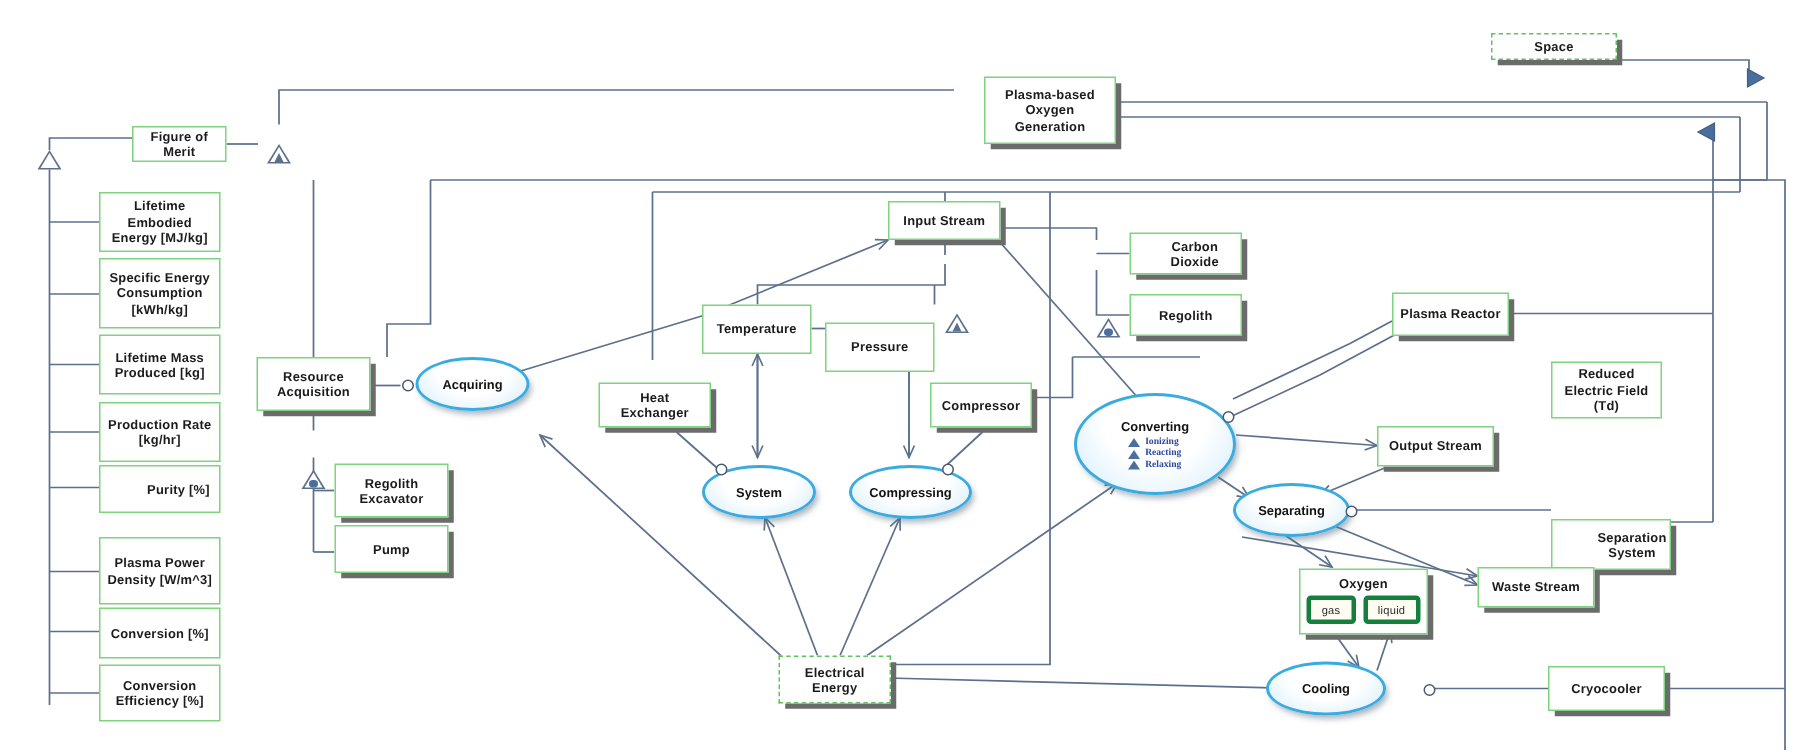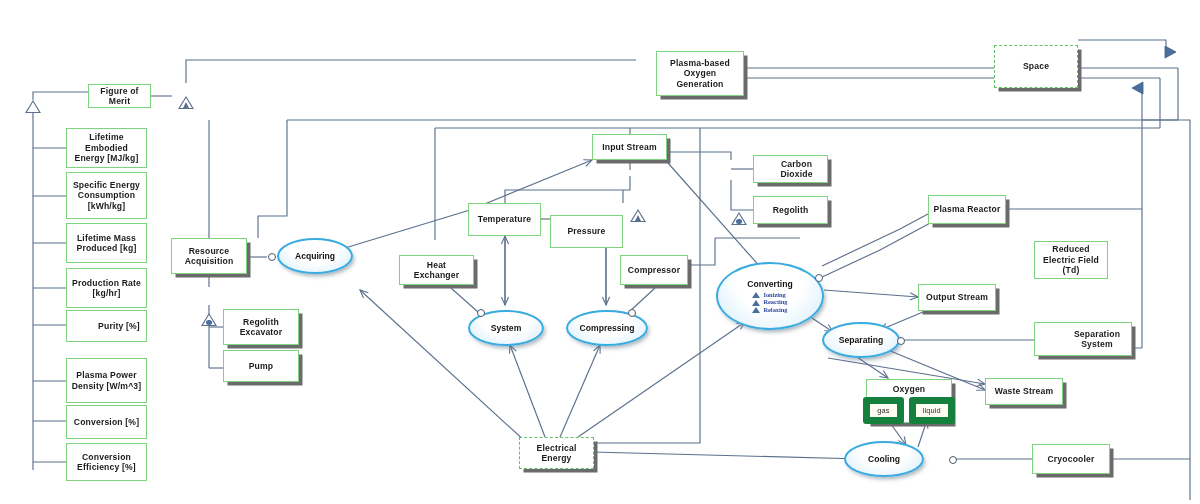--- a/index.html
+++ b/index.html
@@ -53,21 +53,21 @@
   .sublist{display:flex;flex-direction:column;gap:1px;margin-top:2px;}
   .subitem{display:flex;align-items:center;gap:3px;font-size:6.4px;font-weight:bold;
            color:#2d49a0;font-family:"Liberation Serif",serif;line-height:1;}
   .tri-bullet{width:0;height:0;border-left:4px solid transparent;border-right:4px solid transparent;
               border-bottom:6px solid #4a6f9e;}
 
   
   .subbox-row{display:flex;gap:5px;margin-top:3px;}
   .subbox{
     box-sizing:border-box;
-    border:7px solid #15803d;
+    border:3px solid #15803d;
     border-radius:3px;
     background:#fffdf2;
     font-size:7.4px;
     font-weight:normal;
     color:#2a2a2a;
     padding:1.5px 7px;
   }
   .node.with-sub{flex-direction:column;justify-content:flex-start;padding-top:4px;}
   .node.with-sub .txt{margin-bottom:0;}
 
@@ -277,21 +277,21 @@
 
   <div class="marker tri-hollow" style="left:25px;top:100px;"></div>
   <div class="marker tri-nested" style="left:178px;top:83px;"></div>
 
   <div class="node shadow" style="left:636px;top:51px;width:88px;height:45px;margin-left:20px;">
     <span class="txt">Plasma-based
 Oxygen
 Generation</span>
   </div>
 
-  <div class="node dashed shadow" style="left:994px;top:22px;width:84px;height:43px;margin-top:23px;">
+  <div class="node dashed shadow" style="left:994px;top:22px;width:84px;height:18px;">
     <span class="txt">Space</span>
   </div>
 
   <div class="node shadow" style="left:171px;top:238px;width:76px;height:36px;">
     <span class="txt">Resource
 Acquisition</span>
   </div>
   <div class="marker tri-dot" style="left:201px;top:287px;"></div>
 
   <div class="node shadow" style="left:223px;top:309px;width:76px;height:36px;">
@@ -367,21 +367,21 @@
     <span class="txt">Plasma Reactor</span>
   </div>
   <div class="node" style="left:1034px;top:241px;width:74px;height:38px;">
     <span class="txt">Reduced
 Electric Field
 (Td)</span>
   </div>
   <div class="node shadow" style="left:918px;top:284px;width:78px;height:27px;">
     <span class="txt">Output Stream</span>
   </div>
-  <div class="node shadow" style="left:1034px;top:322px;width:98px;height:34px;padding-left:32px;">
+  <div class="node shadow" style="left:1034px;top:346px;width:80px;height:34px;padding-left:32px;">
     <span class="txt">Separation
 System</span>
   </div>
   <div class="node shadow" style="left:985px;top:378px;width:78px;height:27px;">
     <span class="txt">Waste Stream</span>
   </div>
   <div class="node shadow" style="left:1032px;top:444px;width:78px;height:30px;">
     <span class="txt">Cryocooler</span>
   </div>
 

